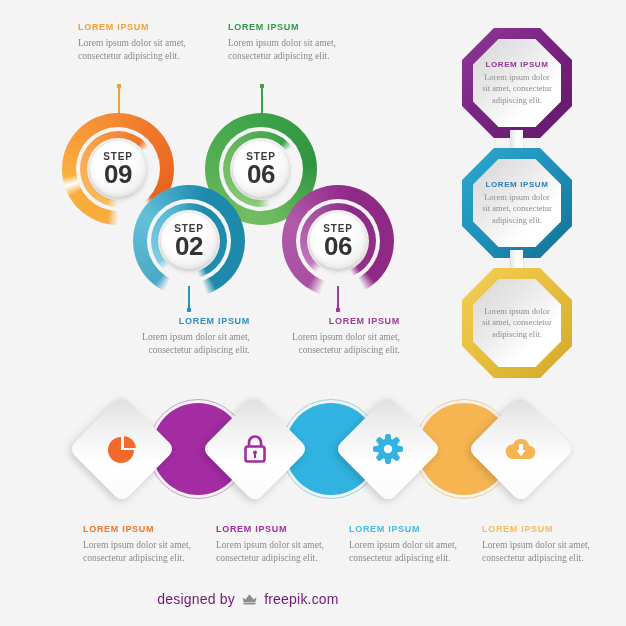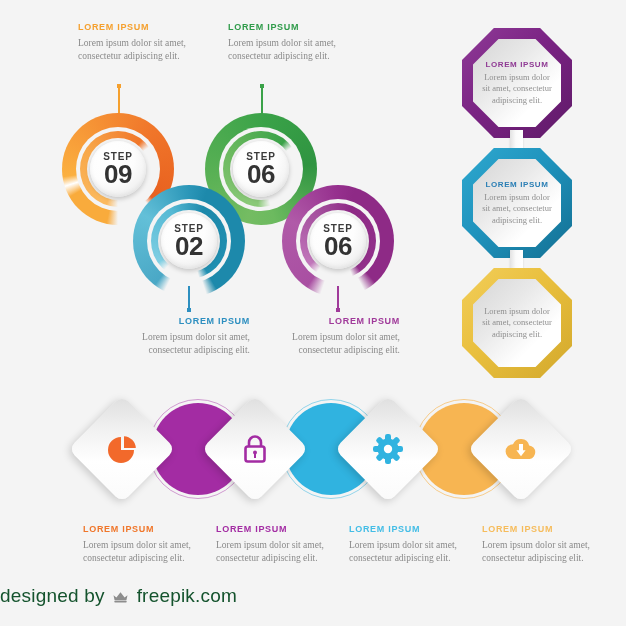--- a/index.html
+++ b/index.html
@@ -103,22 +103,22 @@
     box-shadow:0 3px 9px rgba(0,0,0,.18);
   }
   .dicon{
     position:absolute;width:76px;height:76px;
     display:flex;align-items:center;justify-content:center;
   }
   .dicon svg{display:block;}
 
   
   .footer{
-    position:absolute;left:0;right:0;bottom:17px;
-    font-size:19px;color:#14532d;letter-spacing:.2px;
+    position:absolute;left:0;right:0;bottom:17px;text-align:center;
+    font-size:14px;color:#701a75;letter-spacing:.2px;
   }
   .footer .crown{display:inline-block;vertical-align:-2px;margin:0 2px;}
 </style>
 </head>
 <body>
 
 <div id="stage">
 
   <div class="txtblock" style="left:78px;top:22px;">
     <p class="ttl" style="color:#f5a02e;">LOREM IPSUM</p>

